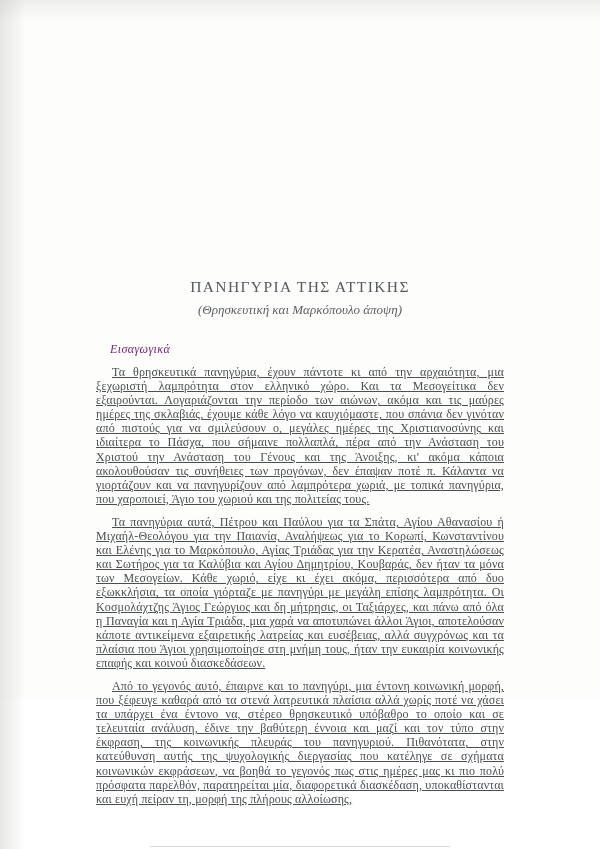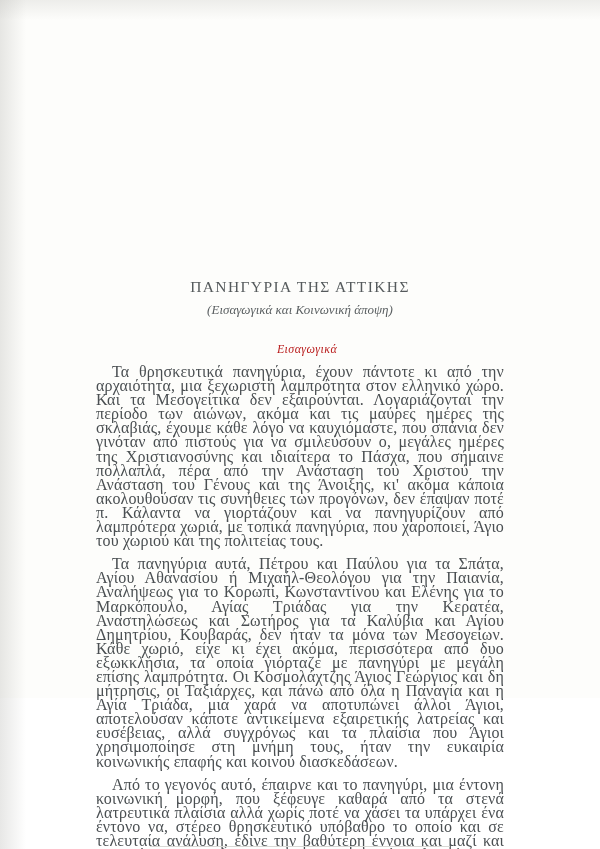--- a/index.html
+++ b/index.html
@@ -38,34 +38,34 @@
     text-align: center;
     font-size: 13px;
     font-style: italic;
     color: #5a5f61;
     margin: 0 0 24px 0;
     font-weight: normal;
   }
   .section-heading {
     font-size: 12px;
     font-style: italic;
-    color: #b91c1c;
+    color: #701a75;
     margin: 0 0 8px 14px;
     letter-spacing: 0.4px;
-    text-align: center;
   }
   .para {
-    font-size: 16px;
+    font-size: 12px;
     line-height: 14.1px;
     color: #4a4f52;
     text-align: justify;
     text-indent: 16px;
     margin: 0 0 9px 0;
     letter-spacing: 0.15px;
     filter: blur(0.22px);
+    text-decoration: underline;
   }
   .page-number {
     position: absolute;
     left: 0;
     right: 0;
     top: 826px;
     text-align: center;
     font-size: 9px;
     color: #5a5f61;
   }
@@ -93,21 +93,21 @@
 </head>
 <body>
 
 <div class="page">
 
   <div class="edge-shadow-left"></div>
   <div class="edge-shadow-top"></div>
 
   <div class="page-inner">
     <h1 class="doc-title">ΠΑΝΗΓΥΡΙΑ ΤΗΣ ΑΤΤΙΚΗΣ</h1>
-    <h2 class="doc-subtitle">(Εισαγωγικά και Κοινωνική άποψη)</h2>
+    <h2 class="doc-subtitle">(Θρησκευτική και Μαρκόπουλο άποψη)</h2>
     <div class="section-heading">Εισαγωγικά</div>
     <p class="para">Τα θρησκευτικά πανηγύρια, έχουν πάντοτε κι από την αρχαιότητα, μια ξεχωριστή λαμπρότητα στον ελληνικό χώρο. Και τα Μεσογείτικα δεν εξαιρούνται. Λογαριάζονται την περίοδο των αιώνων, ακόμα και τις μαύρες ημέρες της σκλαβιάς, έχουμε κάθε λόγο να καυχιόμαστε, που σπάνια δεν γινόταν από πιστούς για να σμιλεύσουν ο, μεγάλες ημέρες της Χριστιανοσύνης και ιδιαίτερα το Πάσχα, που σήμαινε πολλαπλά, πέρα από την Ανάσταση του Χριστού την Ανάσταση του Γένους και της Άνοιξης, κι' ακόμα κάποια ακολουθούσαν τις συνήθειες των προγόνων, δεν έπαψαν ποτέ π. Κάλαντα να γιορτάζουν και να πανηγυρίζουν από λαμπρότερα χωριά, με τοπικά πανηγύρια, που χαροποιεί, Άγιο του χωριού και της πολιτείας τους.</p>
     <p class="para">Τα πανηγύρια αυτά, Πέτρου και Παύλου για τα Σπάτα, Αγίου Αθανασίου ή Μιχαήλ-Θεολόγου για την Παιανία, Αναλήψεως για το Κορωπί, Κωνσταντίνου και Ελένης για το Μαρκόπουλο, Αγίας Τριάδας για την Κερατέα, Αναστηλώσεως και Σωτήρος για τα Καλύβια και Αγίου Δημητρίου, Κουβαράς, δεν ήταν τα μόνα των Μεσογείων. Κάθε χωριό, είχε κι έχει ακόμα, περισσότερα από δυο εξωκκλήσια, τα οποία γιόρταζε με πανηγύρι με μεγάλη επίσης λαμπρότητα. Οι Κοσμολάχτζης Άγιος Γεώργιος και δη μήτρησις, οι Ταξιάρχες, και πάνω από όλα η Παναγία και η Αγία Τριάδα, μια χαρά να αποτυπώνει άλλοι Άγιοι, αποτελούσαν κάποτε αντικείμενα εξαιρετικής λατρείας και ευσέβειας, αλλά συγχρόνως και τα πλαίσια που Άγιοι χρησιμοποίησε στη μνήμη τους, ήταν την ευκαιρία κοινωνικής επαφής και κοινού διασκεδάσεων.</p>
     <p class="para">Από το γεγονός αυτό, έπαιρνε και το πανηγύρι, μια έντονη κοινωνική μορφή, που ξέφευγε καθαρά από τα στενά λατρευτικά πλαίσια αλλά χωρίς ποτέ να χάσει τα υπάρχει ένα έντονο να, στέρεο θρησκευτικό υπόβαθρο το οποίο και σε τελευταία ανάλυση, έδινε την βαθύτερη έννοια και μαζί και τον τύπο στην έκφραση, της κοινωνικής πλευράς του πανηγυριού. Πιθανότατα, στην κατεύθυνση αυτής της ψυχολογικής διεργασίας που κατέληγε σε σχήματα κοινωνικών εκφράσεων, να βοηθά το γεγονός πως στις ημέρες μας κι πιο πολύ πρόσφατα παρελθόν, παρατηρείται μία, διαφορετικά διασκέδαση, υποκαθίστανται και ευχή πείραν τη, μορφή της πλήρους αλλοίωσης,</p>
   </div>
 
   <div class="fold-line"></div>
 </div>
 
 </body></html>

